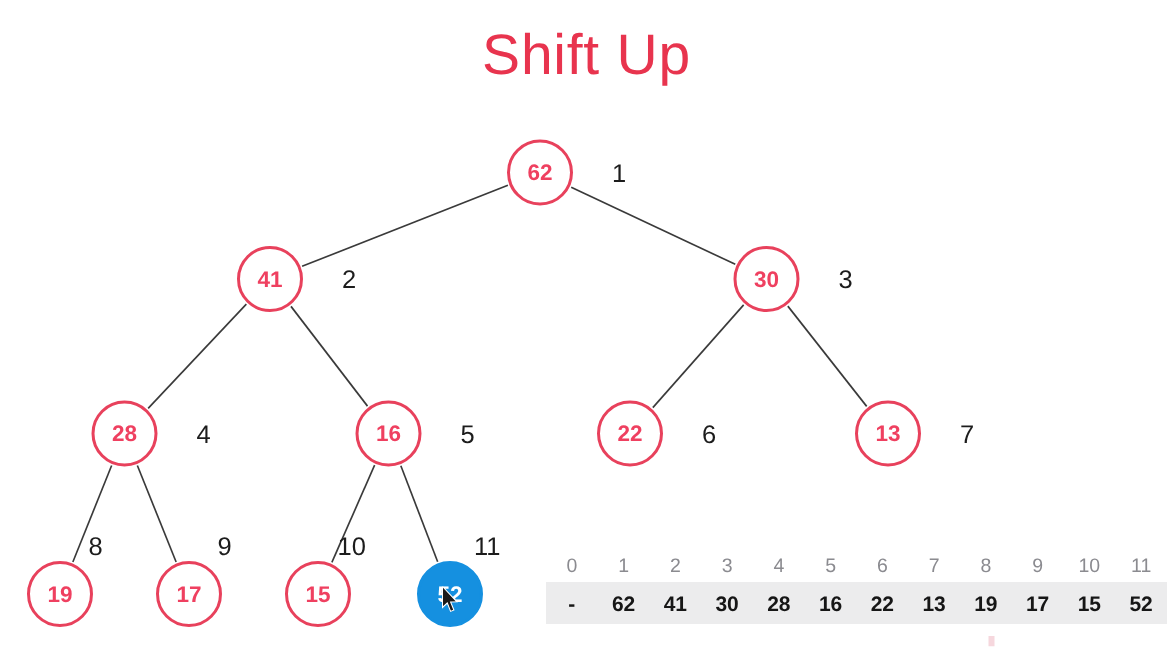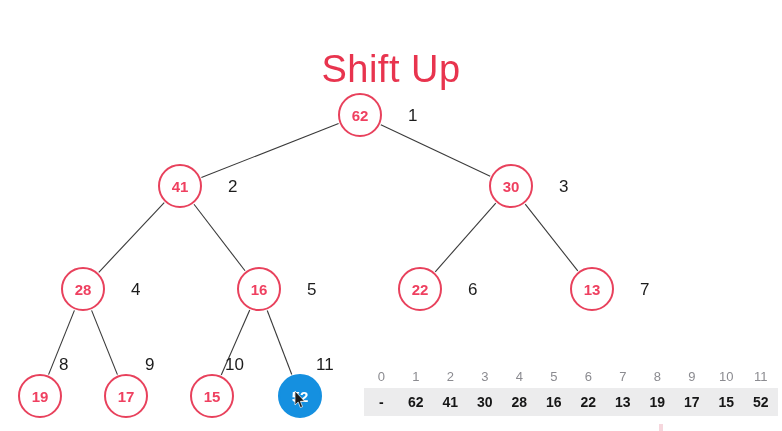--- a/index.html
+++ b/index.html
@@ -21,21 +21,20 @@
     position: absolute;
     top: 18px;
     left: 0;
     width: 782px;
     text-align: center;
     font-size: 38px;
     font-weight: 400;
     color: #e8344e;
     letter-spacing: 0.5px;
     line-height: 1;
-    margin-top: 32px;
   }
 
   
   #tree-canvas {
     position: absolute;
     left: 0;
     top: 0;
     width: 782px;
     height: 431px;
   }

